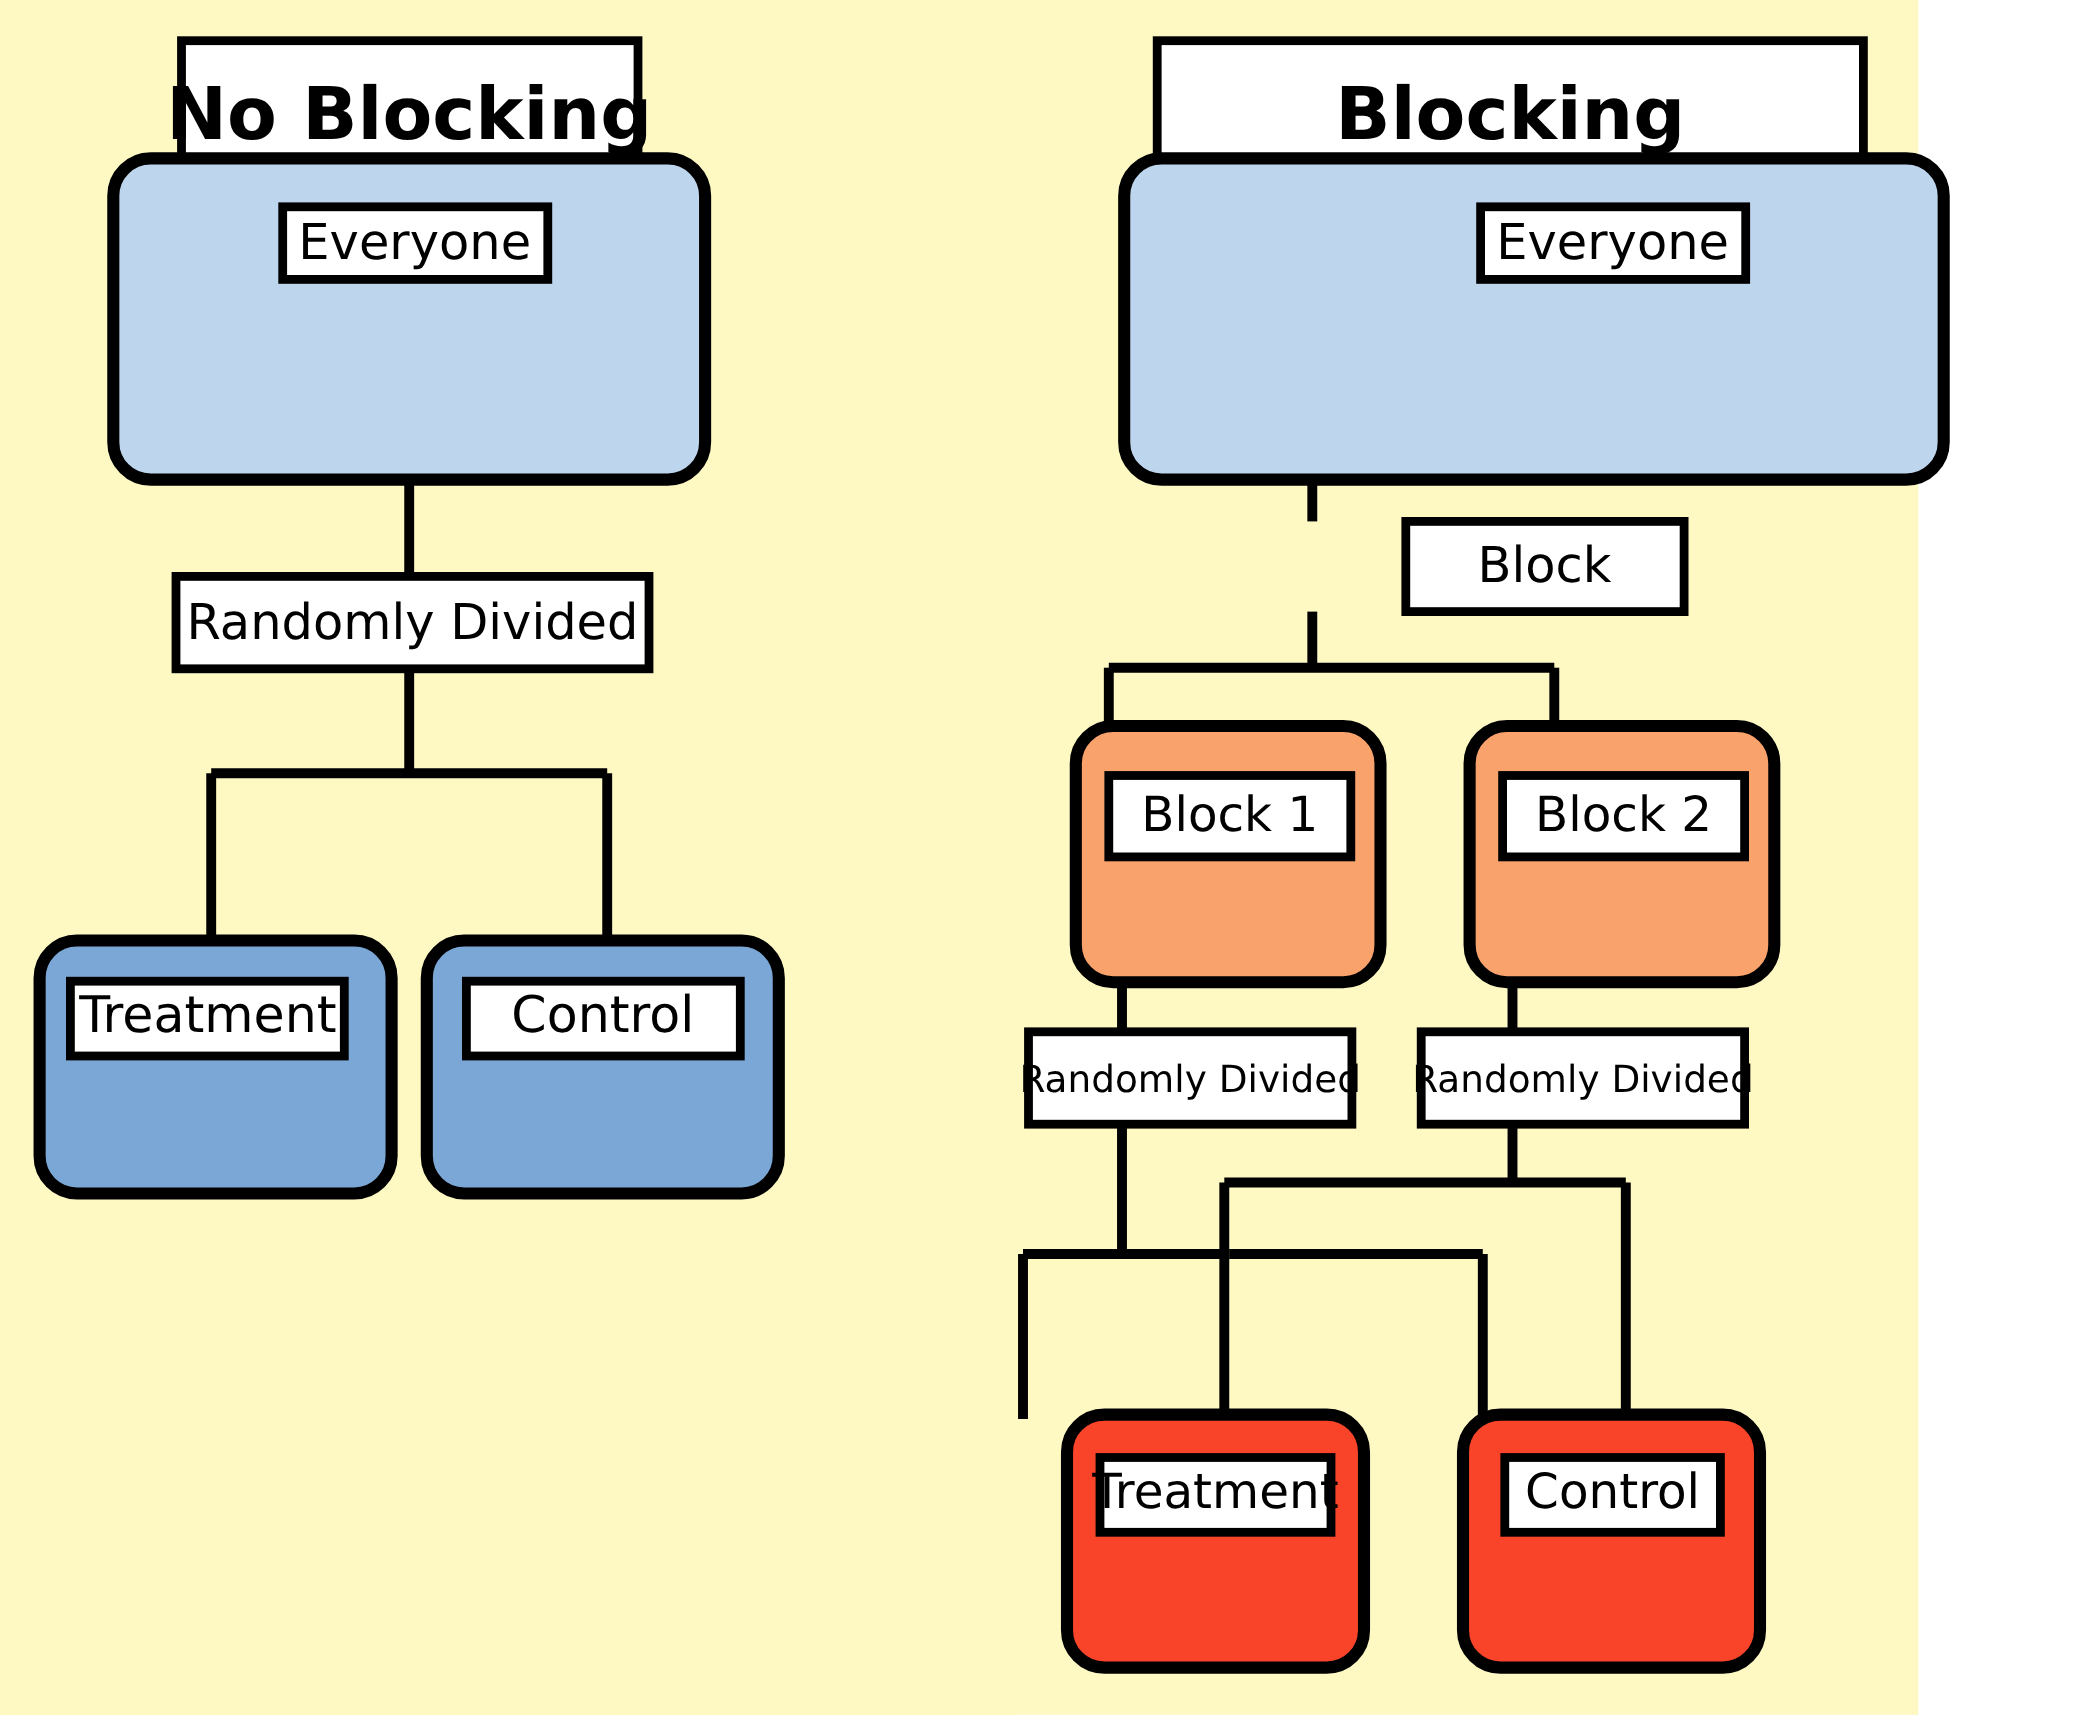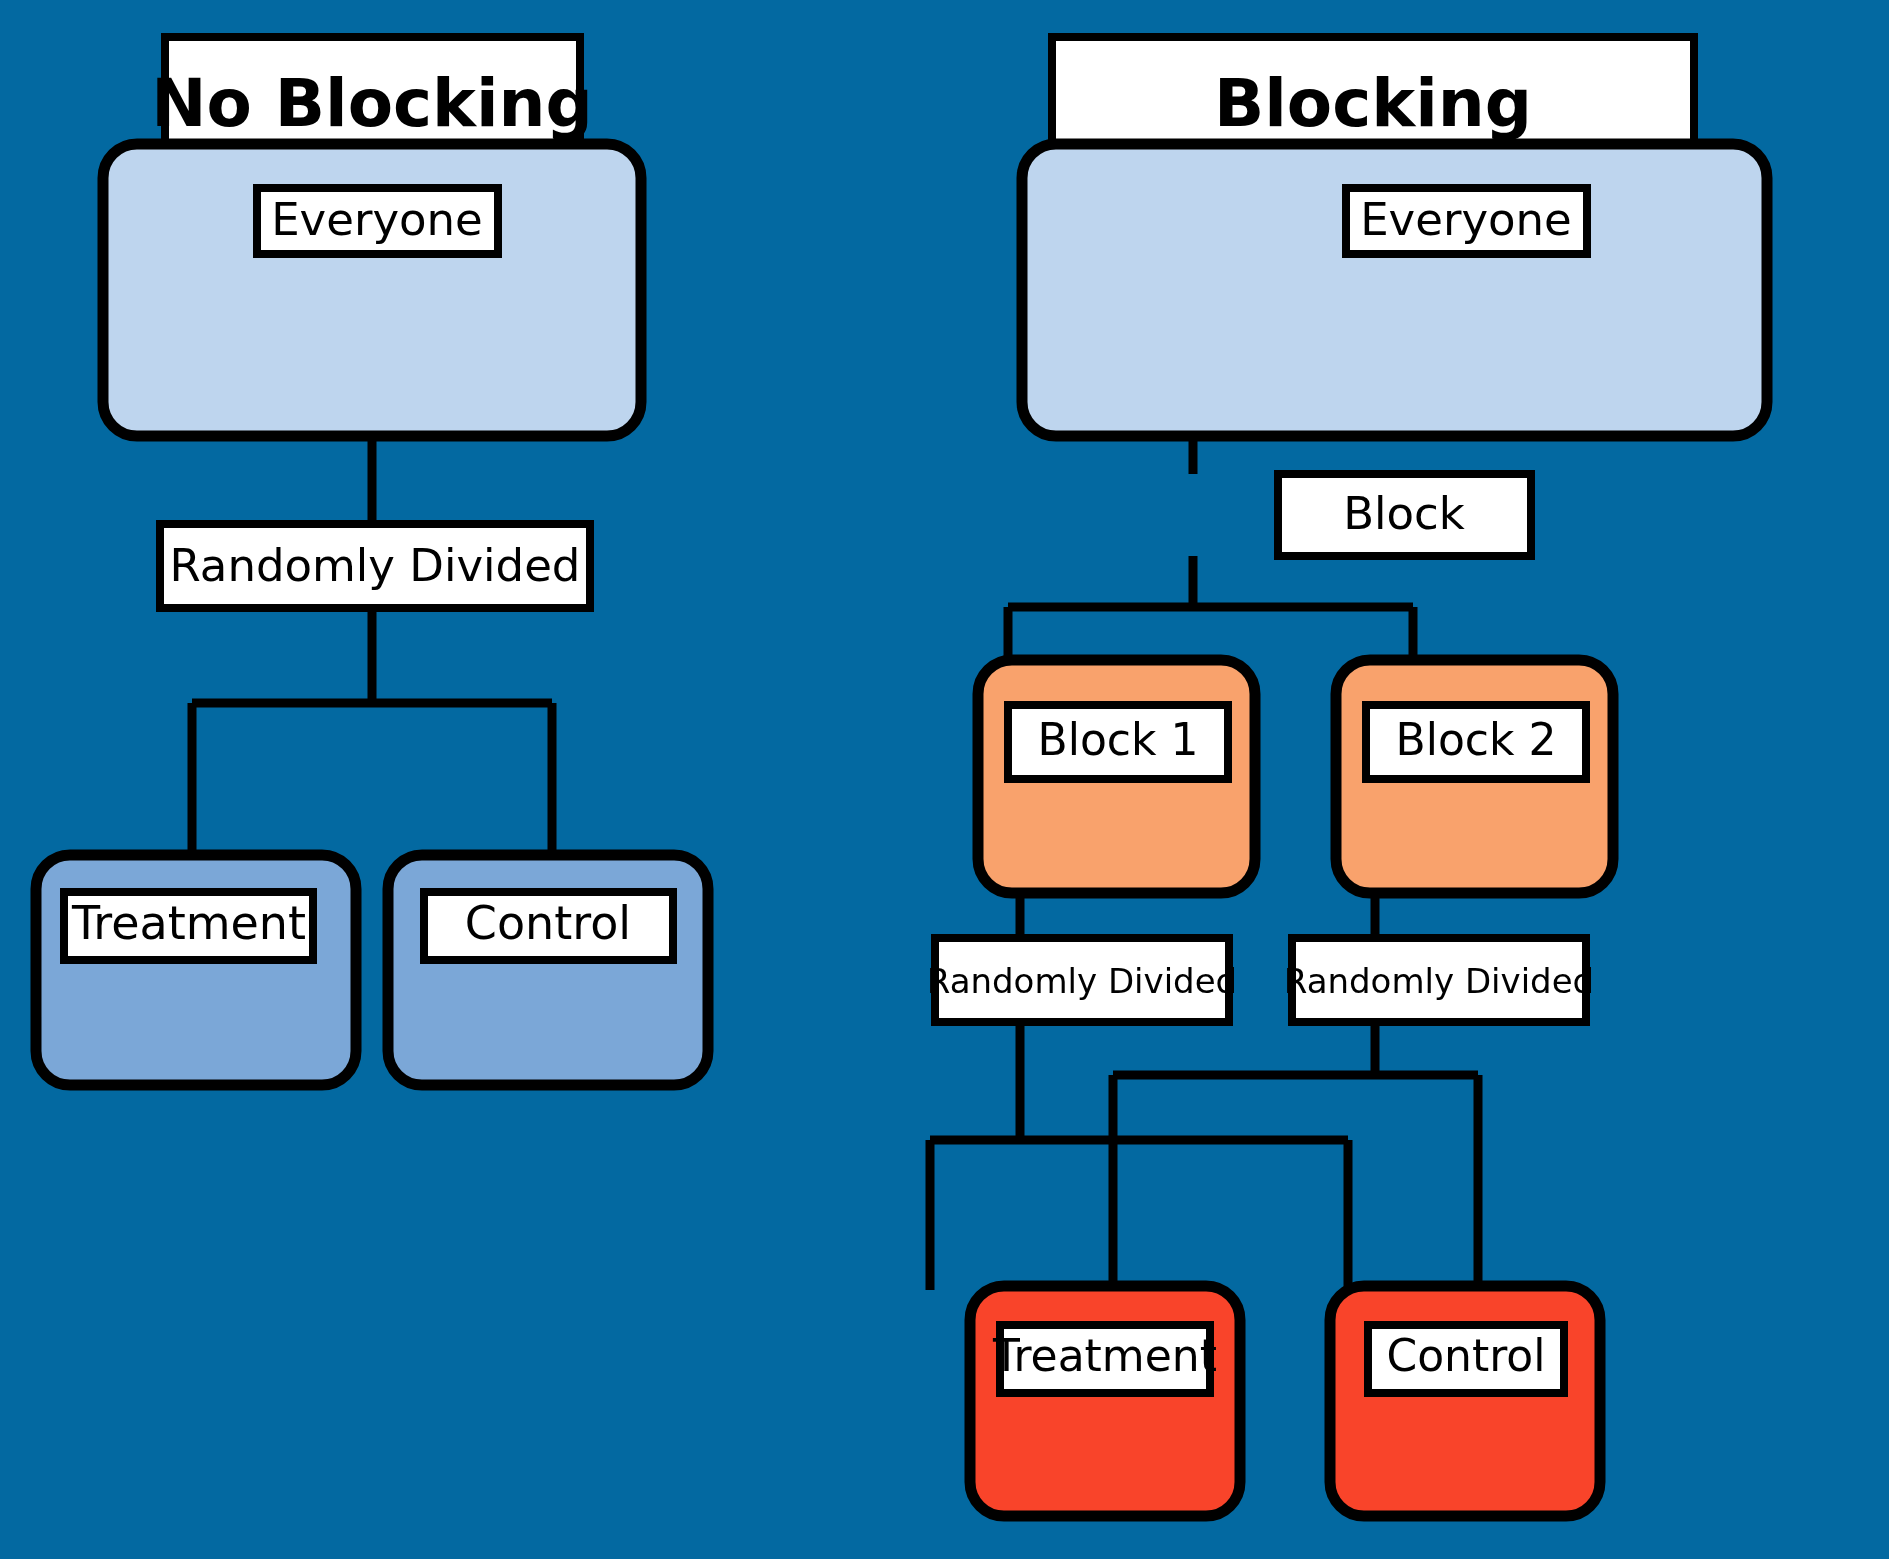--- a/index.html
+++ b/index.html
@@ -8,23 +8,23 @@
     background: #ffffff;
   }
   body {
     width: 1896px;
     height: 1559px;
     font-family: "DejaVu Sans", sans-serif;
     overflow: hidden;
   }
   #canvas {
     position: relative;
-    width: 1889px;
+    width: 1744px;
     height: 1559px;
-    background: #0369a1;
+    background: #fef9c3;
   }
   svg.diagram {
     position: absolute;
     left: 0;
     top: 0;
     width: 1896px;
     height: 1559px;
   }
   .conn {
     fill: none;

